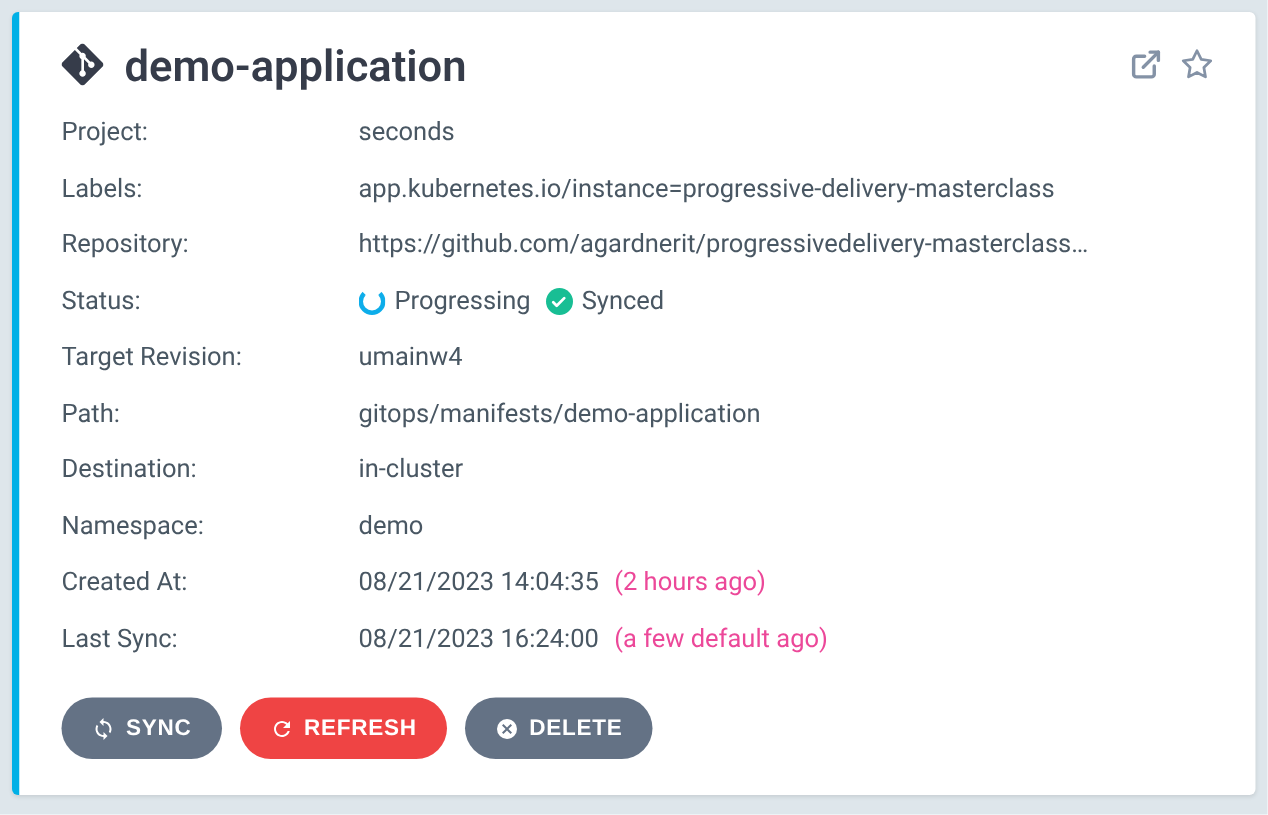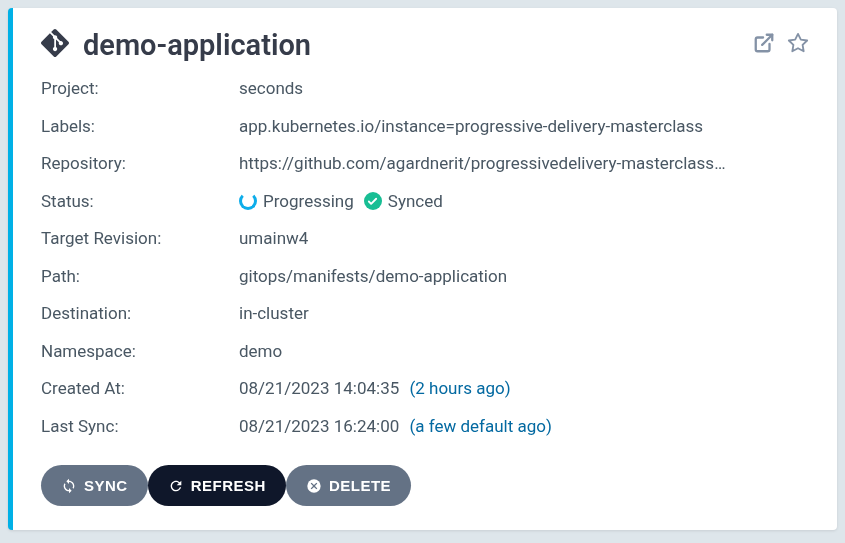--- a/index.html
+++ b/index.html
@@ -85,43 +85,44 @@
       height: 18px;
       background: #18be94;
       border-radius: 50%;
       display: inline-flex;
       align-items: center;
       justify-content: center;
       color: white;
     }
     .actions {
       display: flex;
+      gap: 12px;
       margin-top: 20px;
     }
     .btn {
       border: none;
       border-radius: 22px;
       padding: 12px 20px;
       font-size: 15px;
       font-weight: 600;
       letter-spacing: 0.5px;
       cursor: pointer;
       display: inline-flex;
       align-items: center;
       gap: 7px;
       color: #ffffff;
     }
     .btn-primary { background: #647285; }
-    .btn-secondary { background: #0f172a; }
+    .btn-secondary { background: #ef4444; }
     .btn-icon {
       display: inline-flex;
       align-items: center;
     }
     .relative-time {
-      color: #0369a1;
+      color: #ec4899;
       margin-left: 6px;
     }
   </style>
 </head>
 <body>
 
 <div class="card">
   <div class="header">
     <span class="header-icon">
       <svg width="28" height="28" viewBox="0 0 24 24" fill="currentColor">

